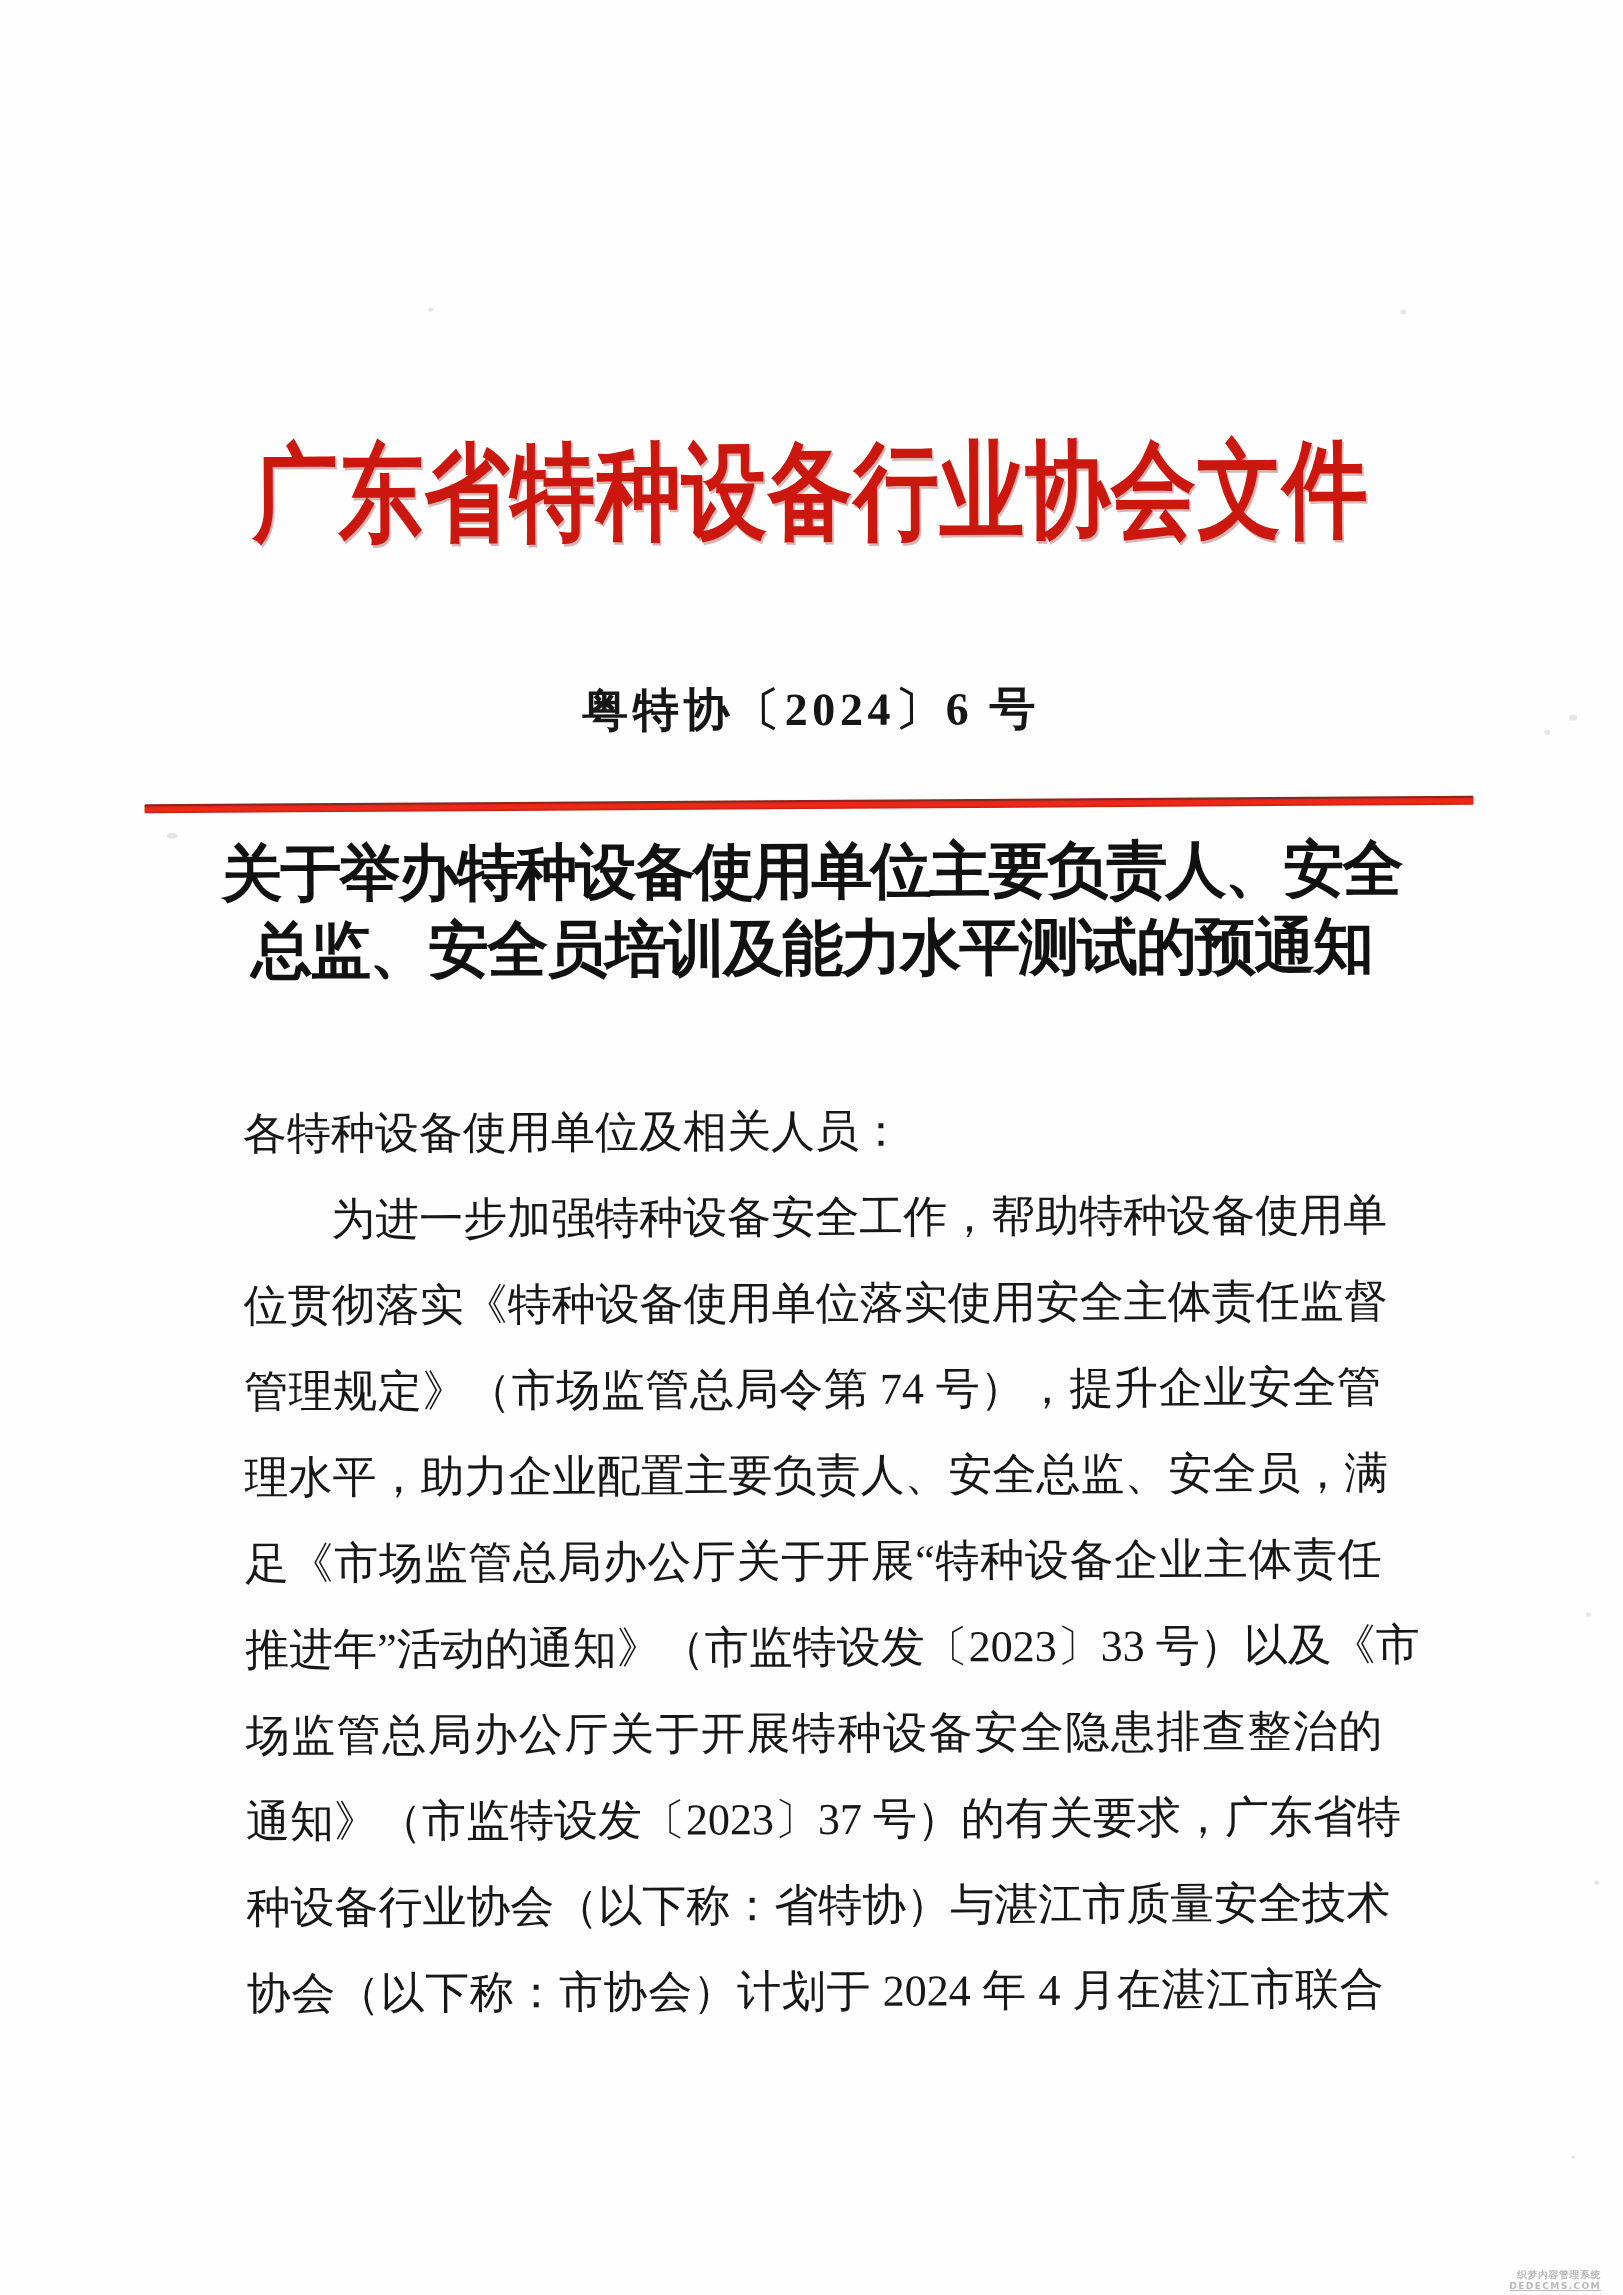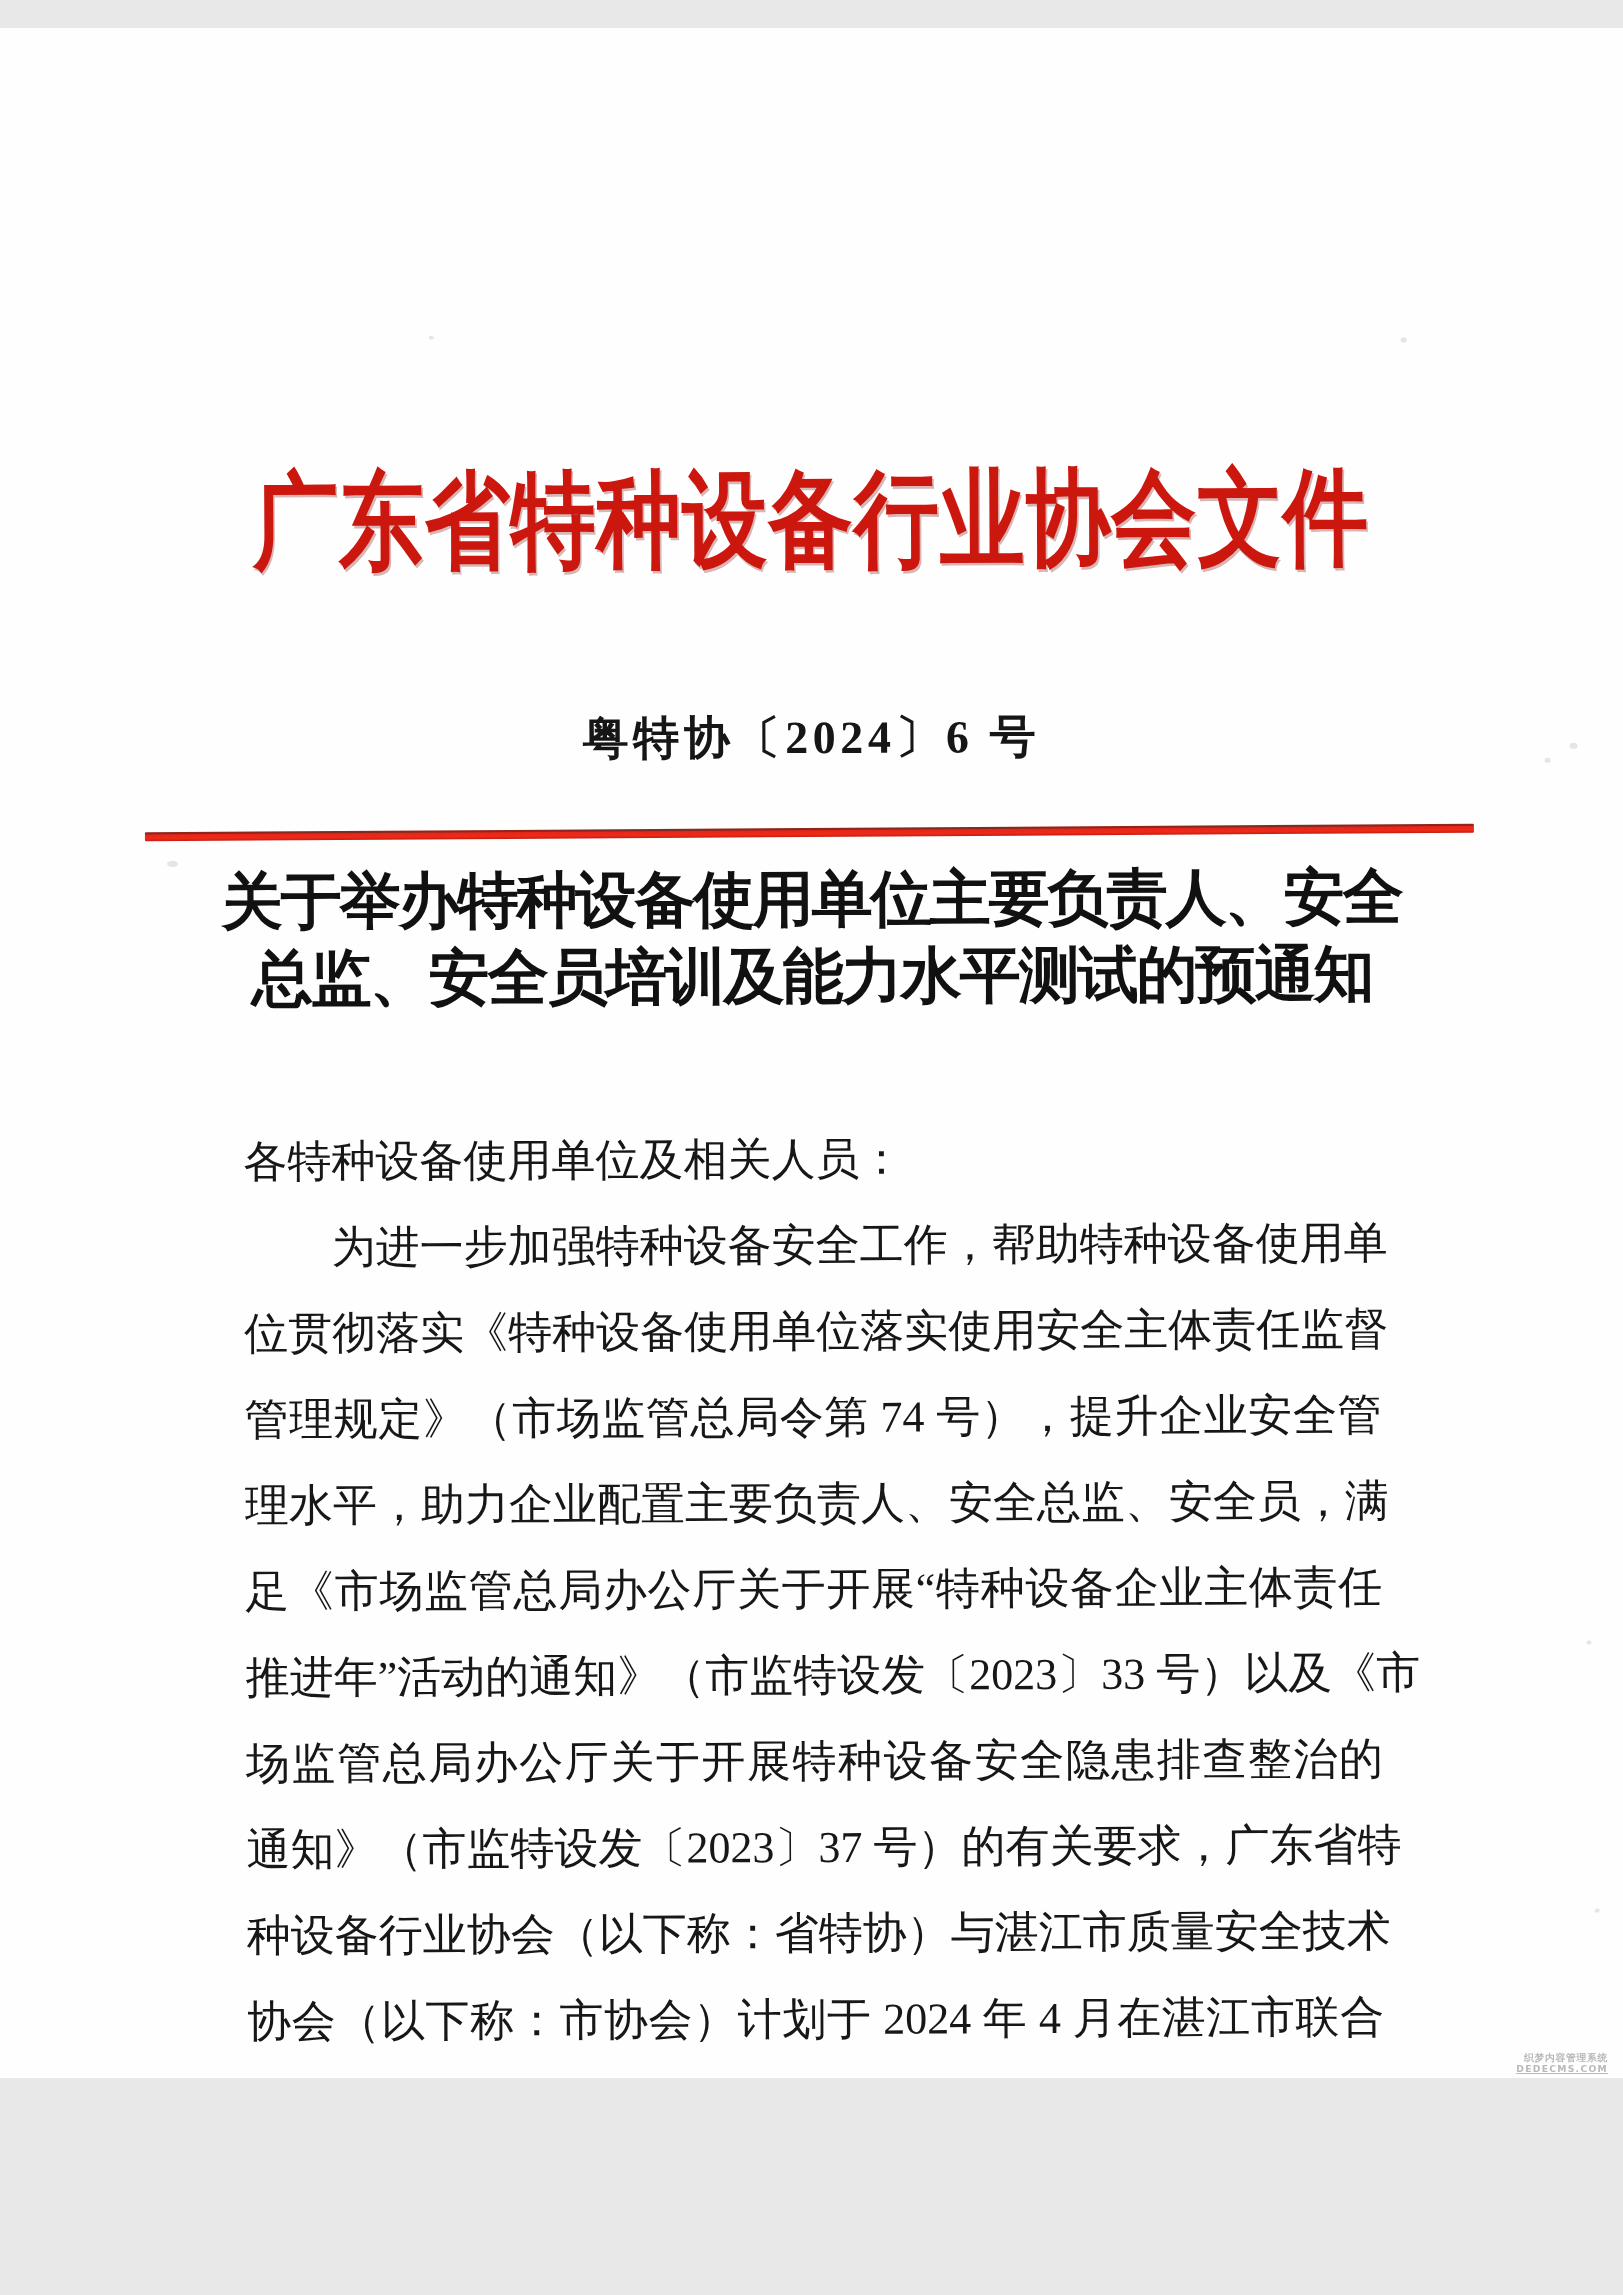--- a/index.html
+++ b/index.html
@@ -3,26 +3,25 @@
 <meta charset="utf-8">
 <style>
   html, body {
     margin: 0;
     padding: 0;
     background: #e8e8e8;
   }
   .page {
     position: relative;
     width: 1624px;
-    height: 2050px;
+    height: 2295px;
     background: #fefefe;
     overflow: hidden;
     font-family: "Liberation Serif", "DejaVu Serif", serif;
     color: #1c1c1c;
-    margin-top: 28px;
   }
   
   .scan {
     position: absolute;
     left: 0; top: 0; right: 0; bottom: 0;
     transform: rotate(-0.25deg);
     transform-origin: 50% 40%;
   }
   .banner {
     position: absolute;
@@ -95,21 +94,21 @@
   }
   .body-line.salutation {
     text-align: left;
     text-align-last: left;
   }
   .body-line.indent {
     text-indent: 2em;
   }
   .watermark {
     position: absolute;
-    right: 16px;
+    right: 23px;
     bottom: 3.9px;
     text-align: right;
     font-family: "DejaVu Sans", "Liberation Sans", sans-serif;
     color: #b9b9b9;
     line-height: 1.1;
   }
   .watermark .wm-cn {
     font-size: 9.8px;
     font-weight: 700;
     letter-spacing: 0.7px;

